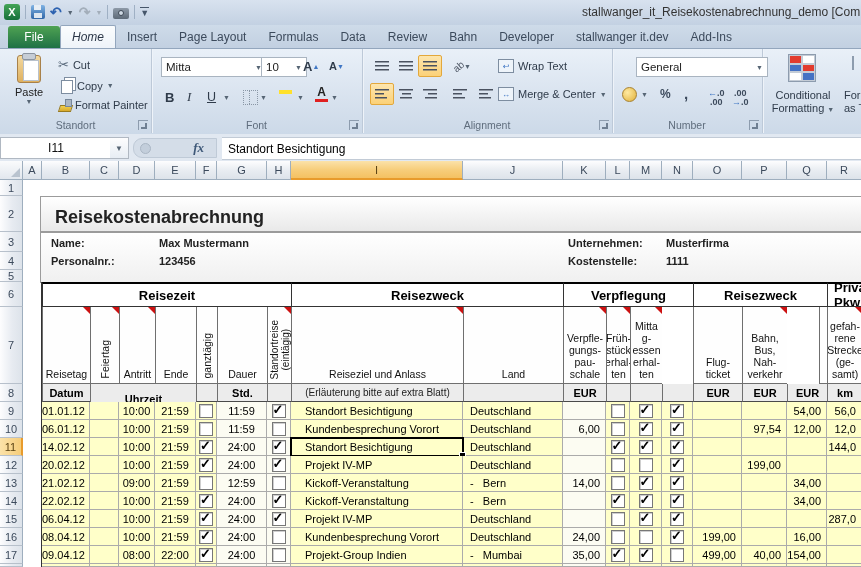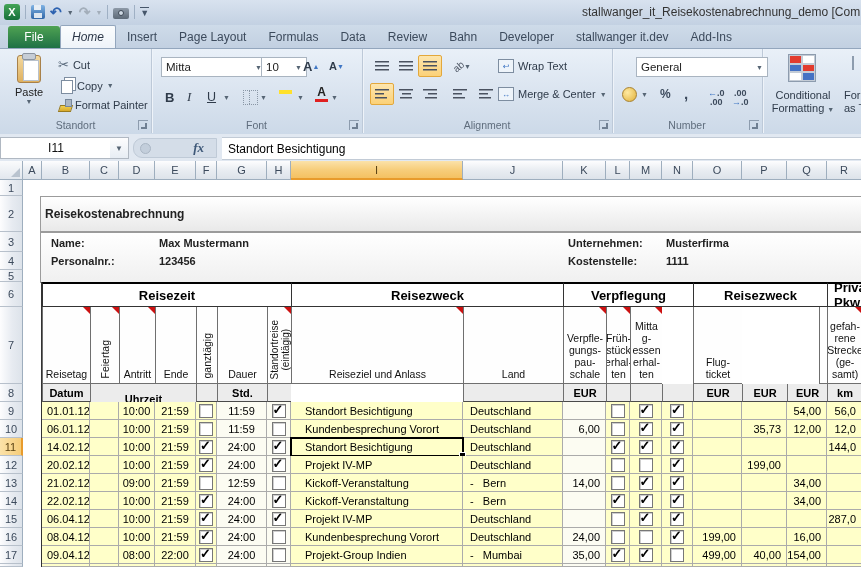--- a/index.html
+++ b/index.html
@@ -130,21 +130,21 @@
   .hcell .hl{padding-bottom:3px;white-space:pre-line;}
   .hcell .vt{writing-mode:vertical-rl;transform:rotate(180deg);padding-top:4px;font-size:10.5px;line-height:11px;white-space:pre-line;}
   .note:after{content:"";position:absolute;right:0;top:0;border-left:7px solid transparent;border-top:7px solid #cc1111;}
   .scell{background:#ececec;border-left:1px solid #6f6f6f;border-bottom:1px solid #4a4a4a;display:flex;align-items:center;
     justify-content:center;font-weight:bold;font-size:11px;color:#000;overflow:hidden;}
   .scell.sm{font-weight:normal;font-size:10px;color:#222;}
   .cell{border-right:1px solid #ababab;border-bottom:1px solid #ababab;display:flex;align-items:center;overflow:hidden;
     font-size:11px;color:#000;}
   .cell.yl{background:#ffffc9;} .cell.wh{background:#fcfcf2;}
   .cell.ctr{justify-content:center;} .cell.rt{justify-content:flex-end;padding-right:5px;}
-  .cell.left{justify-content:flex-start;} .pl5{padding-left:5px;} .pl14{padding-left:14px;} .pl7{padding-left:7px;}
+  .cell.left{justify-content:flex-start;} .pl5{} .pl14{padding-left:14px;} .pl7{padding-left:7px;}
   .pre{white-space:pre;}
   .tbl-left{position:absolute;width:1px;background:#333;}
   .cb{width:12px;height:12px;background:#fff;border:1px solid #777;box-shadow:inset 1px 1px 0 #cfcfcf;position:relative;}
   .cb.ck:after{content:"✓";position:absolute;left:0px;top:-3px;font-size:13px;font-weight:bold;color:#000;}
   .selbox{position:absolute;border:2px solid #000;box-sizing:border-box;pointer-events:none;}
   .selbox .fh{position:absolute;right:-4px;bottom:-4px;width:5px;height:5px;background:#000;border:1px solid #fff;}
 </style>
 </head>
 <body>
 
@@ -365,21 +365,21 @@
       <div class="rowhdr" style="top: 456px; height: 18px;">12</div>
       <div class="rowhdr" style="top: 474px; height: 18px;">13</div>
       <div class="rowhdr" style="top: 492px; height: 18px;">14</div>
       <div class="rowhdr" style="top: 510px; height: 18px;">15</div>
       <div class="rowhdr" style="top: 528px; height: 18px;">16</div>
       <div class="rowhdr" style="top: 546px; height: 18px;">17</div>
       <div class="rowhdr" style="top: 564px; height: 3px;"></div>
     </div>
 
   <div class="fbox" style="left:40px;top:196px;width:822px;height:36px;">
-    <span class="t" style="left:4px;top:10px;font-size:12px;">Reisekostenabrechnung</span>
+    <span class="t" style="left:14px;top:10px;font-size:18px;">Reisekostenabrechnung</span>
   </div>
   <div class="fbox" style="left:40px;top:232px;width:822px;height:51px;background:linear-gradient(#ffffff,#f0f0f0);">
     <span class="t" style="left:10px;top:4px;">Name:</span>
     <span class="t" style="left:118px;top:4px;">Max Mustermann</span>
     <span class="t" style="left:10px;top:22px;text-align:right;">Personalnr.:</span>
     <span class="t" style="left:118px;top:22px;">123456</span>
     <span class="t" style="left:527px;top:4px;">Unternehmen:</span>
     <span class="t" style="left:625px;top:4px;">Musterfirma</span>
     <span class="t" style="left:527px;top:22px;">Kostenstelle:</span>
     <span class="t" style="left:625px;top:22px;">1111</span>
@@ -442,36 +442,43 @@
       <span class="hl">Aben
 d-
 essen
 erhal-
 ten</span>
     </div>
   <div class="hcell" style="left:693px;top:307px;width:49px;height:77px;">
       <span class="hl">Flug-
 ticket</span>
     </div>
+  <div class="hcell note" style="left:742px;top:307px;width:45px;height:77px;">
+      <span class="hl">Bahn,
+Bus,
+Nah-
+verkehr</span>
+    </div>
   <div class="hcell" style="left:819px;top:307px;width:40px;height:77px;align-items:flex-end;">
       <span class="hl">Taxi</span>
     </div>
   <div class="hcell note" style="left:827px;top:307px;width:35px;height:77px;">
       <span class="hl">gefah-
 rene
 Strecke
 (ge-
 samt)</span>
     </div>
 
   <div class="scell" style="left:42px;top:384px;width:48px;height:18px;">Datum</div>
   <div class="scell" style="left:90px;top:384px;width:106px;height:30px;">Uhrzeit</div>
   <div class="scell" style="left:196px;top:384px;width:21px;height:18px;"></div>
   <div class="scell" style="left:217px;top:384px;width:50px;height:18px;">Std.</div>
   <div class="scell" style="left:267px;top:384px;width:24px;height:18px;"></div>
+  <div class="scell sm" style="left:291px;top:384px;width:172px;height:18px;">(Erläuterung bitte auf extra Blatt)</div>
   <div class="scell" style="left:463px;top:384px;width:100px;height:18px;"></div>
   <div class="scell" style="left:563px;top:384px;width:43px;height:18px;">EUR</div>
   <div class="scell" style="left:606px;top:384px;width:24px;height:18px;"></div>
   <div class="scell" style="left:630px;top:384px;width:32px;height:18px;"></div>
   <div class="scell" style="left:662px;top:384px;width:31px;height:18px;"></div>
   <div class="scell" style="left:693px;top:384px;width:49px;height:18px;">EUR</div>
   <div class="scell" style="left:742px;top:384px;width:45px;height:18px;">EUR</div>
   <div class="scell" style="left:787px;top:384px;width:40px;height:18px;">EUR</div>
   <div class="scell" style="left:827px;top:384px;width:35px;height:18px;">km</div>
 
@@ -520,21 +527,21 @@
       <div class="cell yl ctr" style="left: 606px; top: 420px; width: 24px; height: 18px;">
         <span class="cb"></span>
       </div>
       <div class="cell yl ctr" style="left: 630px; top: 420px; width: 32px; height: 18px;">
         <span class="cb ck"></span>
       </div>
       <div class="cell yl ctr" style="left: 662px; top: 420px; width: 31px; height: 18px;">
         <span class="cb ck"></span>
       </div>
       <div class="cell yl rt" style="left: 693px; top: 420px; width: 49px; height: 18px;"></div>
-      <div class="cell yl rt" style="left: 742px; top: 420px; width: 45px; height: 18px;">35,73</div>
+      <div class="cell yl rt" style="left: 742px; top: 420px; width: 45px; height: 18px;">97,54</div>
       <div class="cell yl rt" style="left: 787px; top: 420px; width: 40px; height: 18px;">12,00</div>
       <div class="cell yl rt" style="left: 827px; top: 420px; width: 35px; height: 18px;">12,0</div>
       <div class="cell yl left pl5" style="left: 42px; top: 438px; width: 48px; height: 18px;">14.02.12</div>
       <div class="cell yl" style="left: 90px; top: 438px; width: 29px; height: 18px;"></div>
       <div class="cell yl ctr" style="left: 119px; top: 438px; width: 36px; height: 18px;">10:00</div>
       <div class="cell yl ctr" style="left: 155px; top: 438px; width: 41px; height: 18px;">21:59</div>
       <div class="cell yl ctr" style="left: 196px; top: 438px; width: 21px; height: 18px;">
         <span class="cb ck"></span>
       </div>
       <div class="cell wh ctr" style="left: 217px; top: 438px; width: 50px; height: 18px;">24:00</div>

